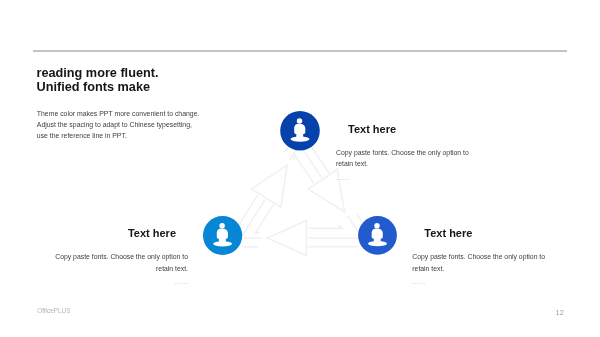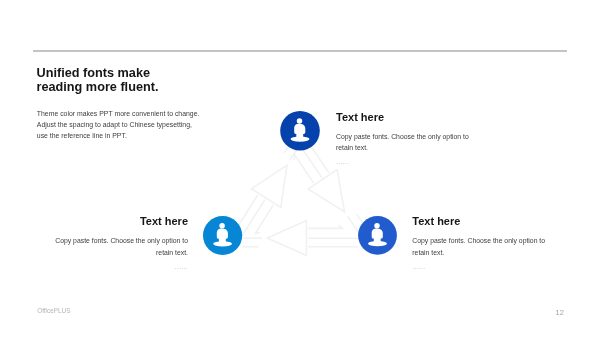--- a/index.html
+++ b/index.html
@@ -16,43 +16,43 @@
 
   .title { position:absolute; left:36.5px; top:66.2px; width:300px;
            font-size:12.7px; font-weight:bold; line-height:14.1px; color:#161616; }
 
   .intro { position:absolute; left:36.8px; top:107.5px; width:250px;
            font-size:6.9px; line-height:11.3px; color:#3d3d3d; }
 
   .bgart, .nodes-layer { position:absolute; left:0; top:0; width:600px; height:337px; }
 
   .block { position:absolute; }
-  .block h3 { margin:0; font-size:11px; font-weight:bold; color:#161616; line-height:12px; }
+  .block h3 { margin:12px; font-size:11px; font-weight:bold; color:#161616; line-height:12px; }
   .block p  { margin:0; font-size:6.85px; line-height:11.4px; color:#3d3d3d; }
   .block .dots { font-size:6.85px; color:#b9b9b9; letter-spacing:0.3px; }
 
   .block p { margin-top:8.4px; }
   .block .dots { margin-top:3.4px; line-height:9px; }
 
   .blk-top   { left:336.0px; top:110.5px; }
   .blk-right { left:412.3px; top:215.1px; }
   .blk-left  { left:55.0px;  top:215.1px; width:133px; text-align:right; }
 
   .footer-left { position:absolute; left:37.2px; top:307.2px; font-size:6.4px; color:#b5b5b5; }
   .footer-right{ position:absolute; left:555.6px; top:307.5px; font-size:7.4px; color:#a0a0a0; }
 </style>
 </head>
 <body>
 
 <div class="slide">
   <div class="rule" style="background: rgb(196, 196, 196);"></div>
 
   <div class="title">
+    <div>reading more fluent.</div>
     <div>Unified fonts make</div>
-    <div>reading more fluent.</div>
   </div>
 
   <div class="intro">
     <div>Theme color makes PPT more convenient to change.</div>
     <div>Adjust the spacing to adapt to Chinese typesetting,</div>
     <div>use the reference line in PPT.</div>
   </div>
 
   <svg class="bgart" width="600" height="337" viewBox="0 0 600 337">
     <defs>

